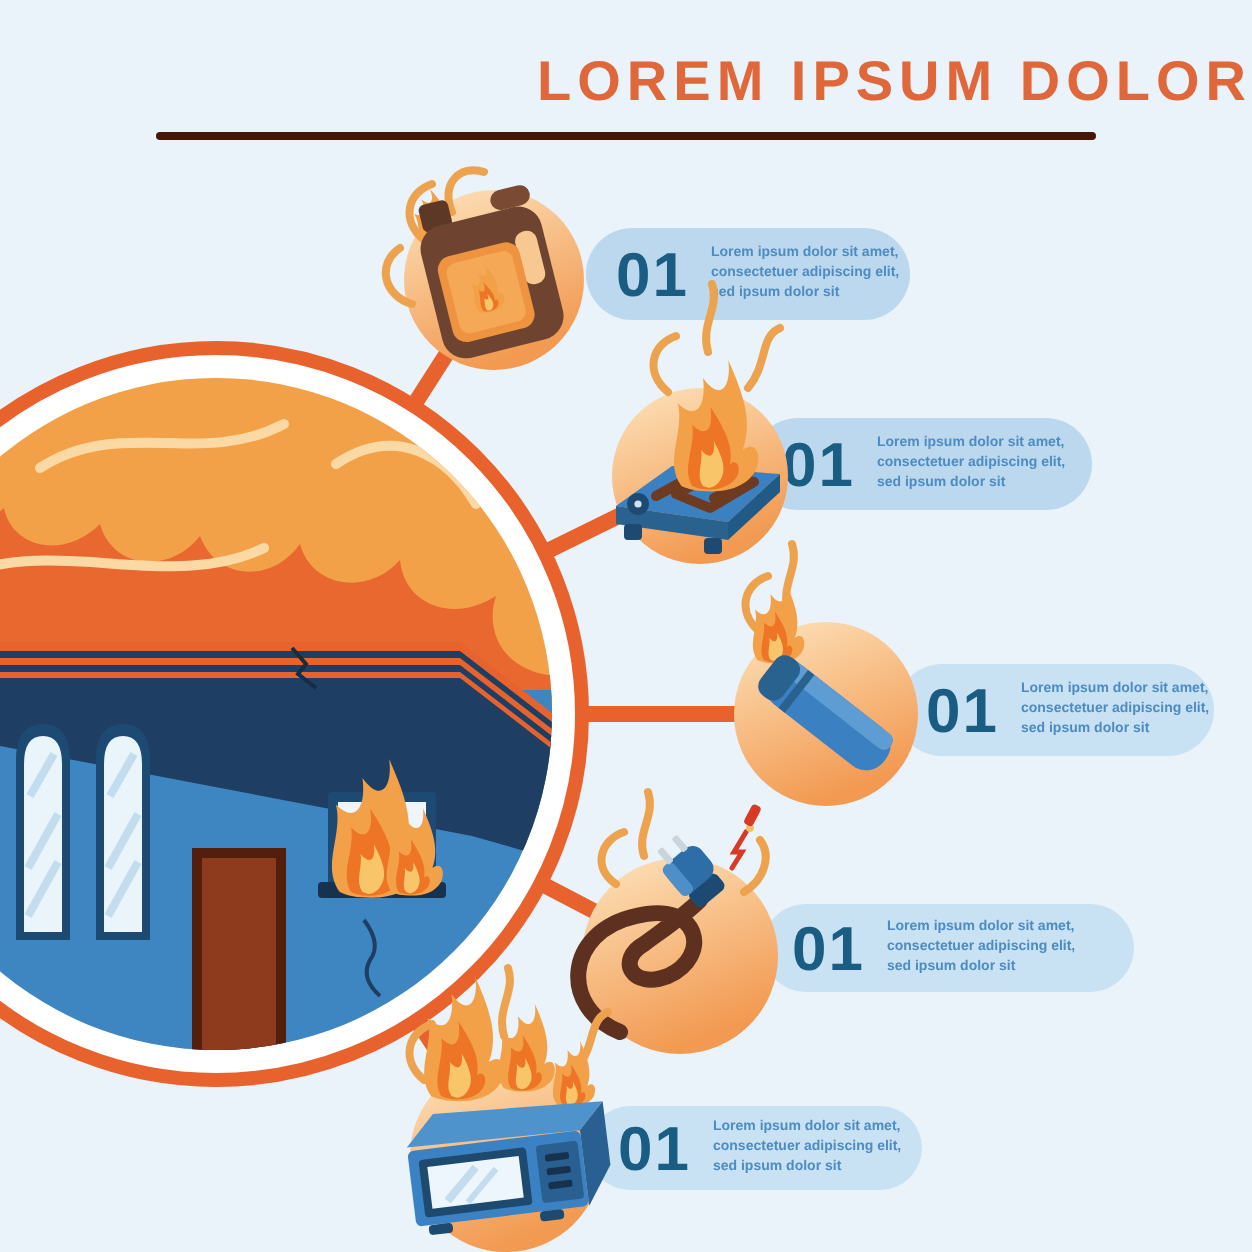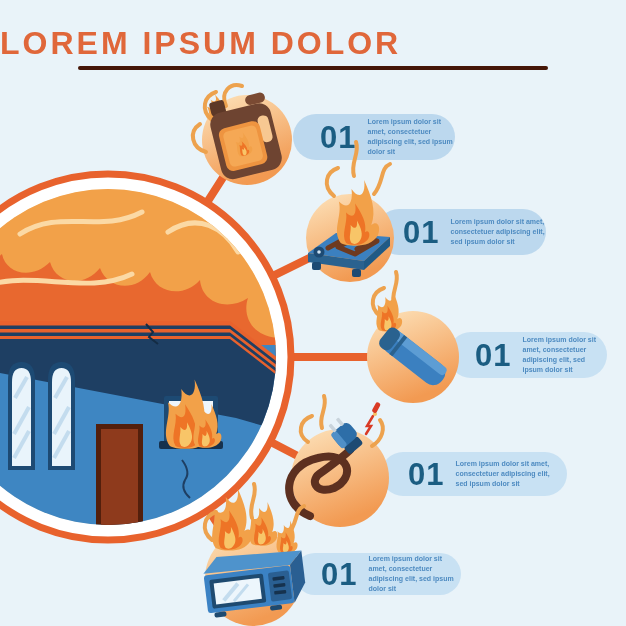--- a/index.html
+++ b/index.html
@@ -1,34 +1,34 @@
 <!DOCTYPE html>
 <html><head>
 <meta charset="utf-8">
 <style>
   html,body{margin:0;padding:0;}
   .stage{
     position:relative;width:626px;height:626px;overflow:hidden;
     background:#e9f3f9;font-family:"Liberation Sans",sans-serif;
   }
   .title{
-    position:absolute;top:25px;left:0;right:0;text-align:left;
-    font-size:32px;font-weight:800;letter-spacing:3px;color:#e0673a;
+    position:absolute;top:25px;left:0;right:0;text-align:right;
+    font-size:28px;font-weight:800;letter-spacing:3px;color:#e0673a;
   }
   .rule{
     position:absolute;top:66px;left:78px;width:470px;height:4px;
     background:#451708;border-radius:2px;
   }
   .pill{
     position:absolute;border-radius:26px;display:flex;align-items:center;z-index:1;
   }
   .pill.dark{background:#bcd8ee;}
   .pill.light{background:#c8e1f3;}
   .pill .num{
-    font-size:31px;font-weight:800;color:#1b5d82;margin-left:27px;letter-spacing:1px;
+    font-size:31px;font-weight:800;color:#1b5d82;margin-left:15px;letter-spacing:1px;
     line-height:1;
   }
   .pill .txt{
     font-size:7px;font-weight:700;color:#4e8bc1;line-height:1.45;
     margin-left:11px;width:106px;
   }
   svg.art{position:absolute;inset:0;z-index:2;pointer-events:none;}
 </style>
 </head>
 <body>

